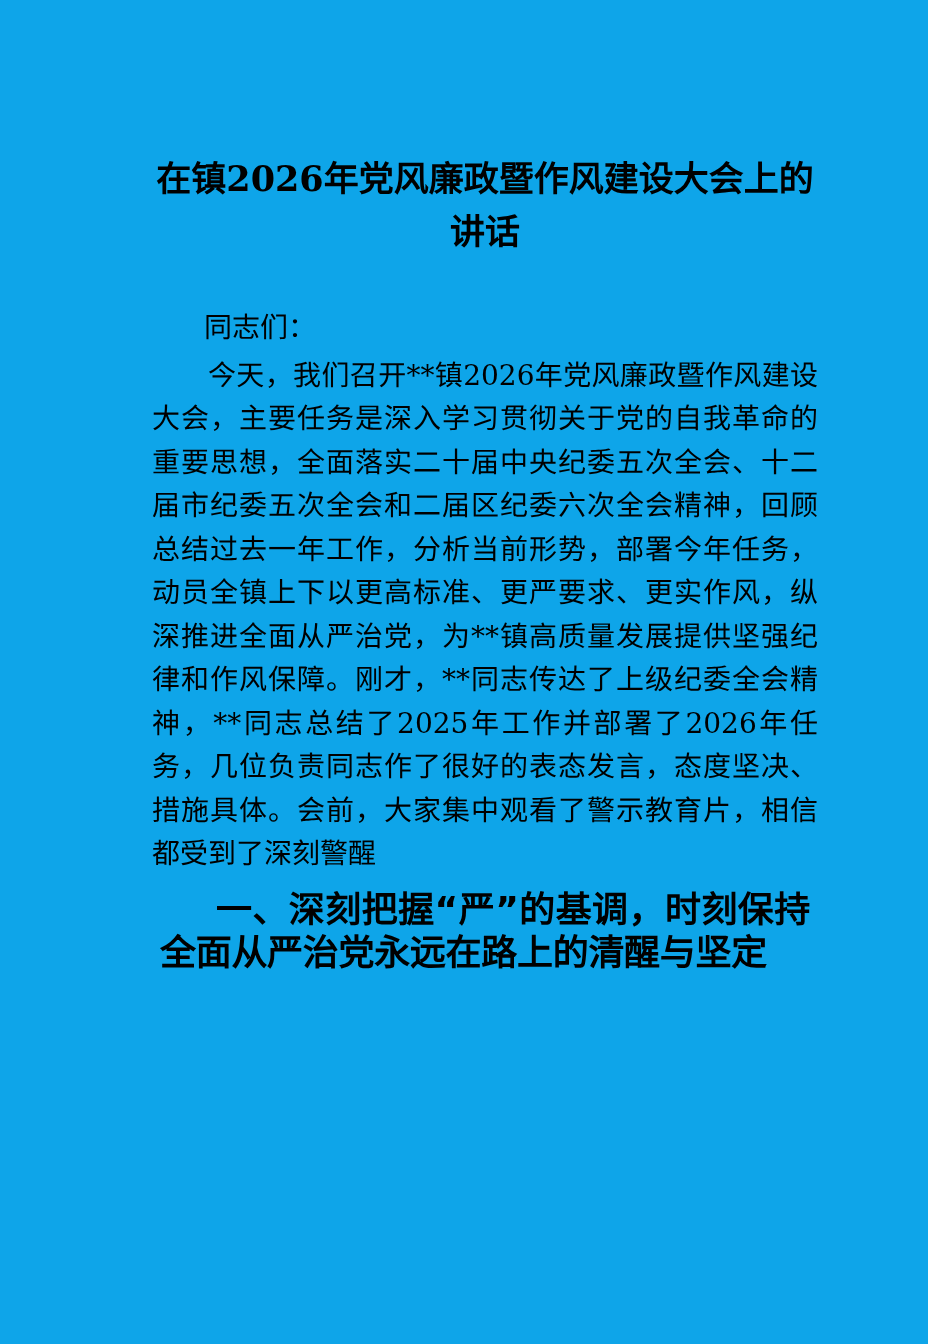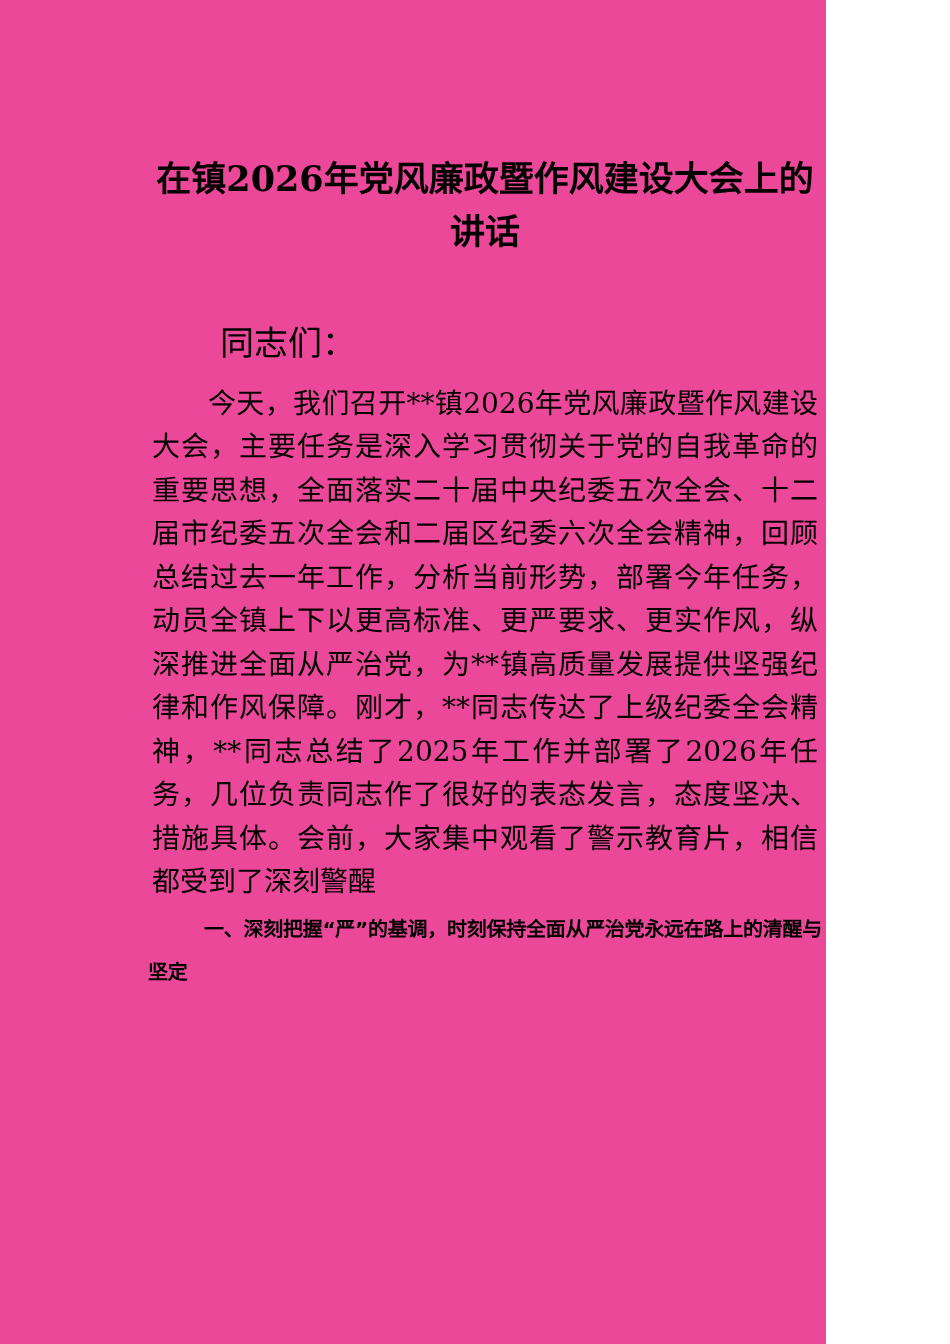--- a/index.html
+++ b/index.html
@@ -4,23 +4,23 @@
 <title>在镇2026年党风廉政暨作风建设大会上的讲话</title>
 <style>
   html, body {
     margin: 0;
     padding: 0;
     background: #ffffff;
   }
 
   .page {
     position: relative;
-    width: 826px;
+    width: 928px;
     height: 1344px;
-    background: #ec4899;
+    background: #0ea5e9;
     overflow: hidden;
     box-sizing: border-box;
   }
 
   .doc-body {
     position: absolute;
     left: 148px;
     top: 0;
     width: 674px;
   }
@@ -34,24 +34,24 @@
     font-size: 35px;
     line-height: 53px;
     text-align: center;
     color: #000000;
     letter-spacing: 0px;
     word-break: break-all;
   }
 
   
   .salutation {
-    margin: 16px;
+    margin: 0;
     padding-top: 48px;
     font-family: Liberation Serif, serif;
-    font-size: 34px;
+    font-size: 28px;
     line-height: 43.5px;
     color: #000000;
     text-indent: 56px;
     text-align: justify;
     text-justify: inter-ideograph;
     word-break: break-all;
   }
 
   
   .para {
@@ -61,24 +61,24 @@
     line-height: 43.5px;
     color: #000000;
     text-indent: 56px;
     text-align: justify;
     text-justify: inter-ideograph;
     word-break: break-all;
   }
 
   
   .section-heading {
-    margin: 0;
+    margin: 12px;
     font-family: "DejaVu Sans", "Liberation Sans", sans-serif;
     font-weight: 700;
-    font-size: 20px;
+    font-size: 36px;
     line-height: 43.5px;
     color: #000000;
     text-indent: 56px;
     text-align: justify;
     text-justify: inter-ideograph;
     word-break: break-all;
     letter-spacing: -0.3px;
   }
 </style>
 </head>

